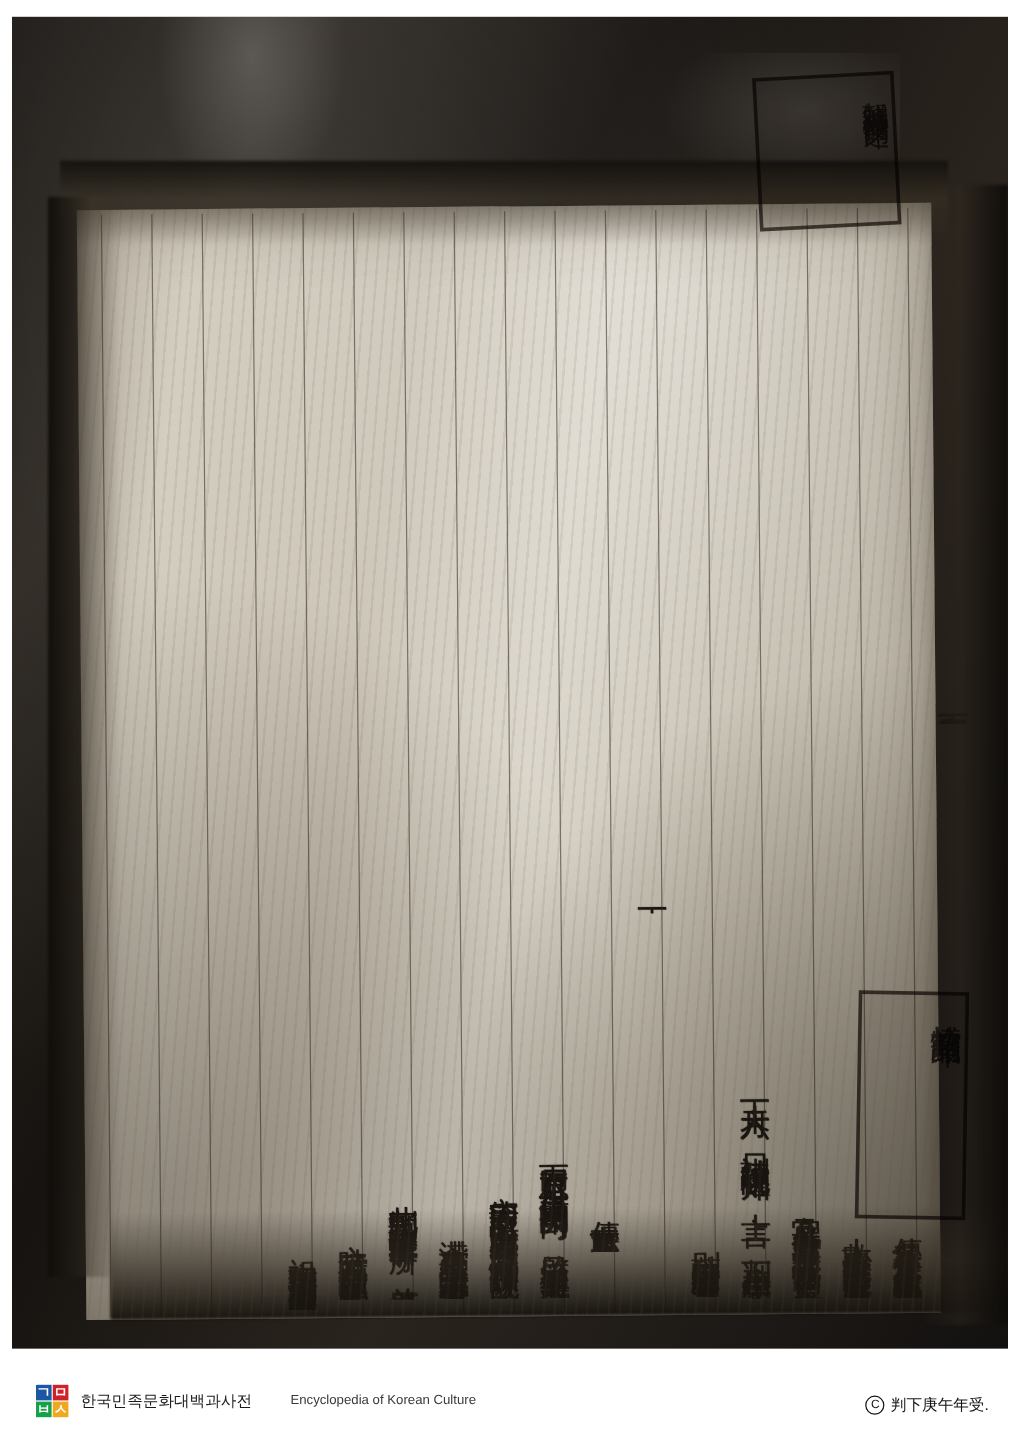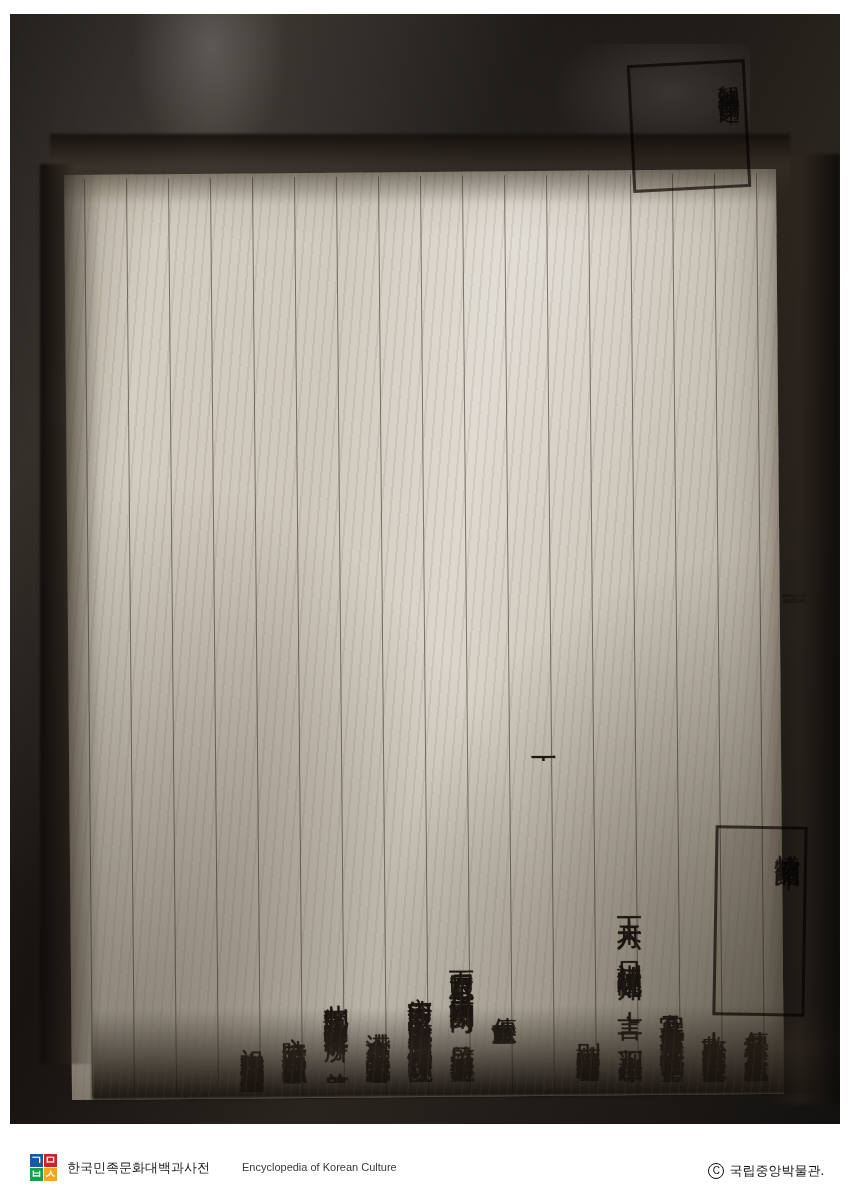--- a/index.html
+++ b/index.html
@@ -334,18 +334,18 @@
         <span class="q4">ㅅ</span>
       </span>
       <span class="credit-text">
         <span class="credit-ko">한국민족문화대백과사전</span>
         <span class="credit-en">Encyclopedia of Korean Culture</span>
       </span>
     </div>
 
     <div class="credit-right">
       <span class="copy-mark">C</span>
-      <span>국립중앙박물관.</span>
+      <span>判下庚午年受.</span>
     </div>
 
   </div>
 
 </div>
 
 </body></html>

